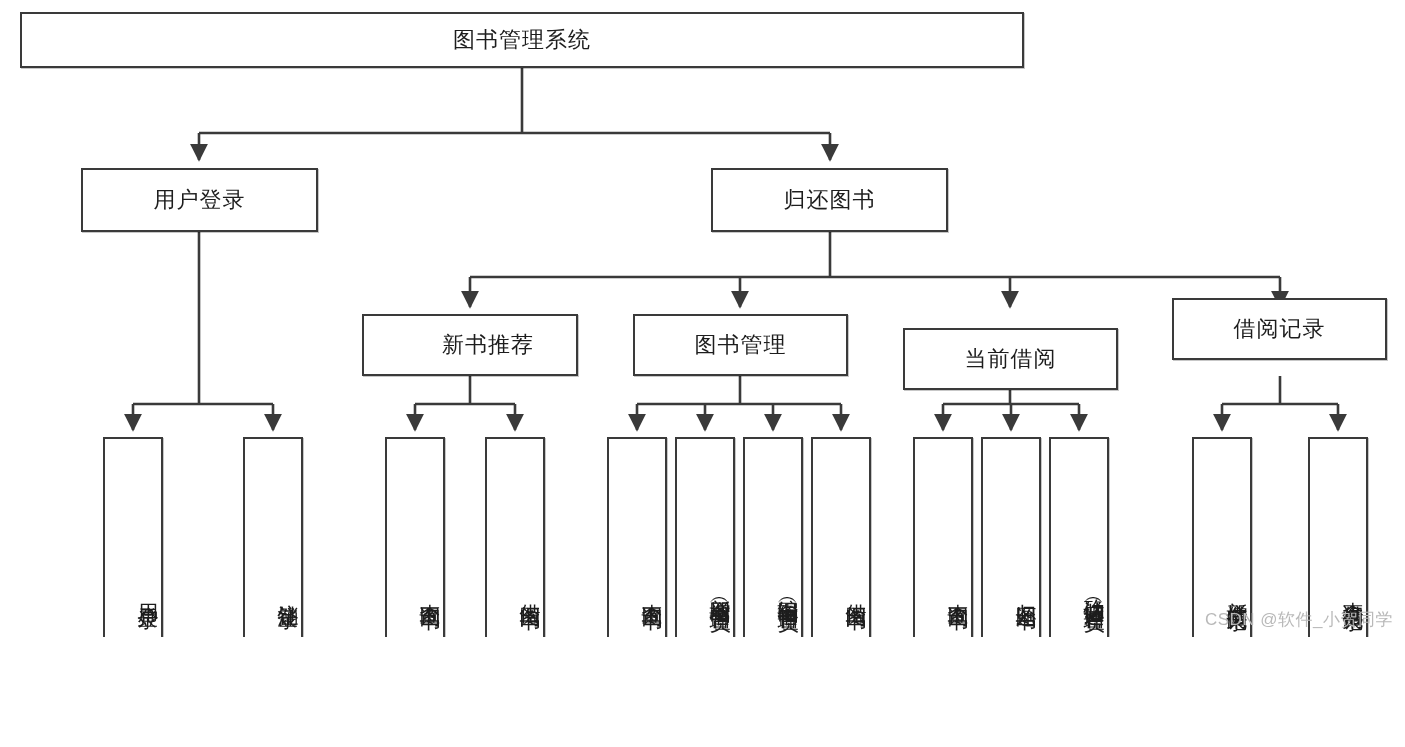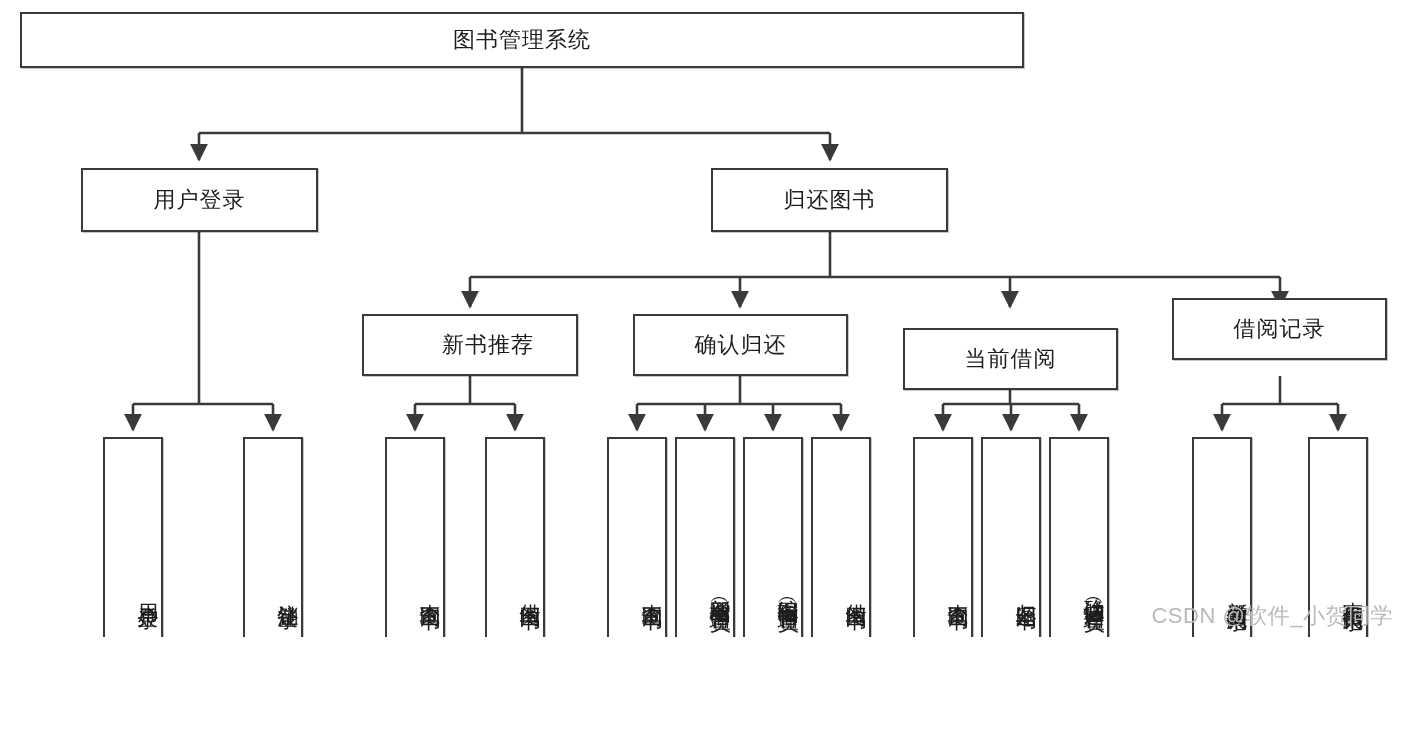--- a/index.html
+++ b/index.html
@@ -52,21 +52,21 @@
   }
   .node.leaf .leaf-text {
     writing-mode: vertical-rl;
     text-orientation: upright;
     white-space: nowrap;
   }
   .watermark {
     position: absolute;
     right: 12px;
     bottom: 6px;
-    font-size: 22px;
+    font-size: 17px;
     color: #b9b9b9;
     letter-spacing: 0.5px;
     white-space: nowrap;
   }
 </style>
 </head>
 <body>
 
 <div id="canvas">
 
@@ -128,21 +128,21 @@
     <span>用户登录</span>
   </div>
   <div class="node" style="left:711px; top:168px; width:237px; height:64px;">
     <span>归还图书</span>
   </div>
 
   <div class="node" style="left:362px; top:314px; width:216px; height:62px;padding-left:36px;">
     <span>新书推荐</span>
   </div>
   <div class="node" style="left:633px; top:314px; width:215px; height:62px;">
-    <span>确认归还</span>
+    <span>图书管理</span>
   </div>
   <div class="node" style="left:903px; top:328px; width:215px; height:62px;">
     <span>当前借阅</span>
   </div>
   <div class="node" style="left:1172px; top:298px; width:215px; height:62px;">
     <span>借阅记录</span>
   </div>
 
   <div class="node leaf" style="left:103px; top:437px; width:60px; height:298px;">
     <span class="leaf-text">用户登录</span>

